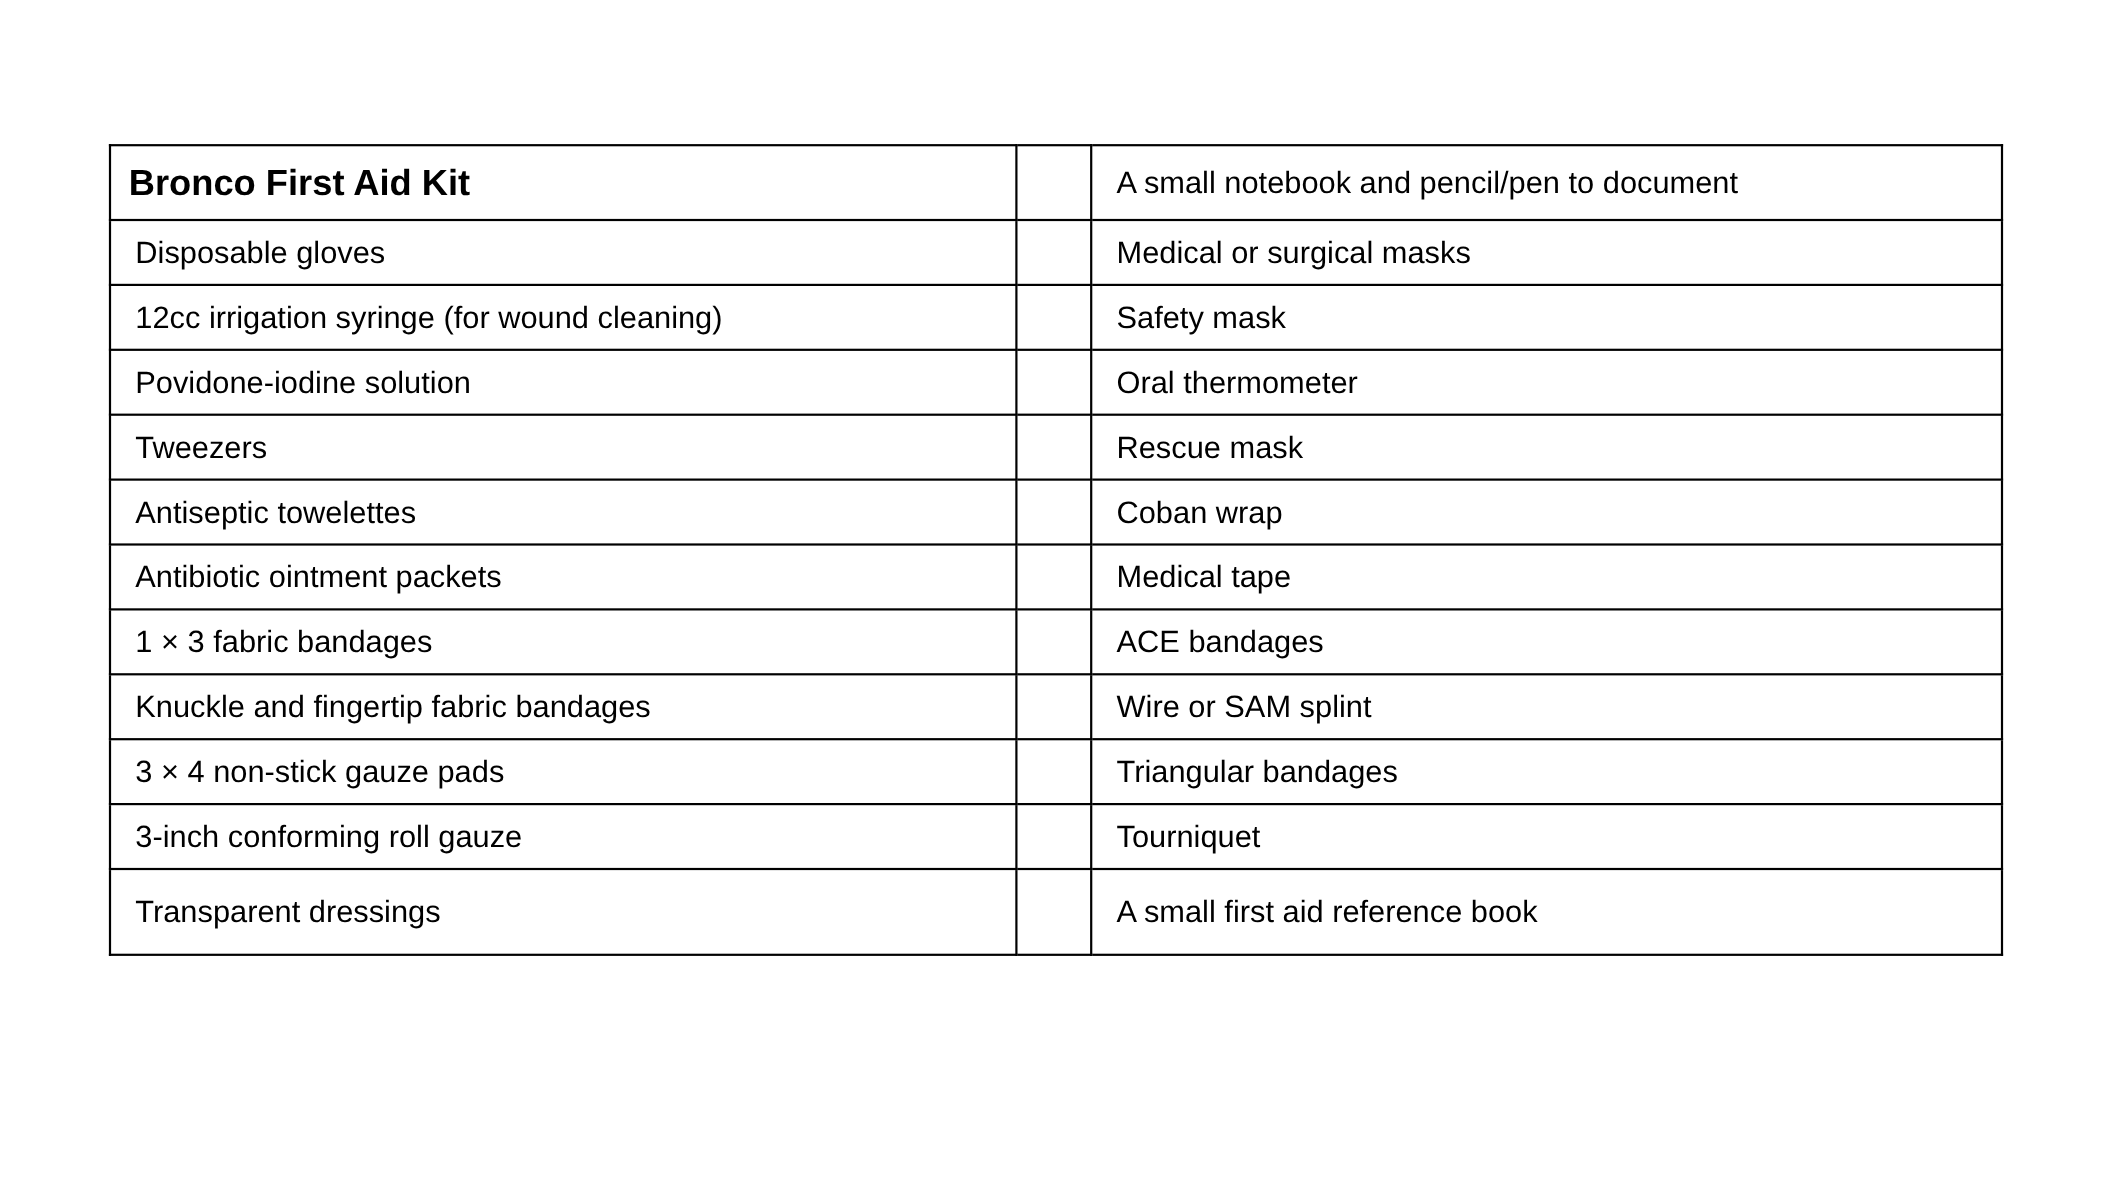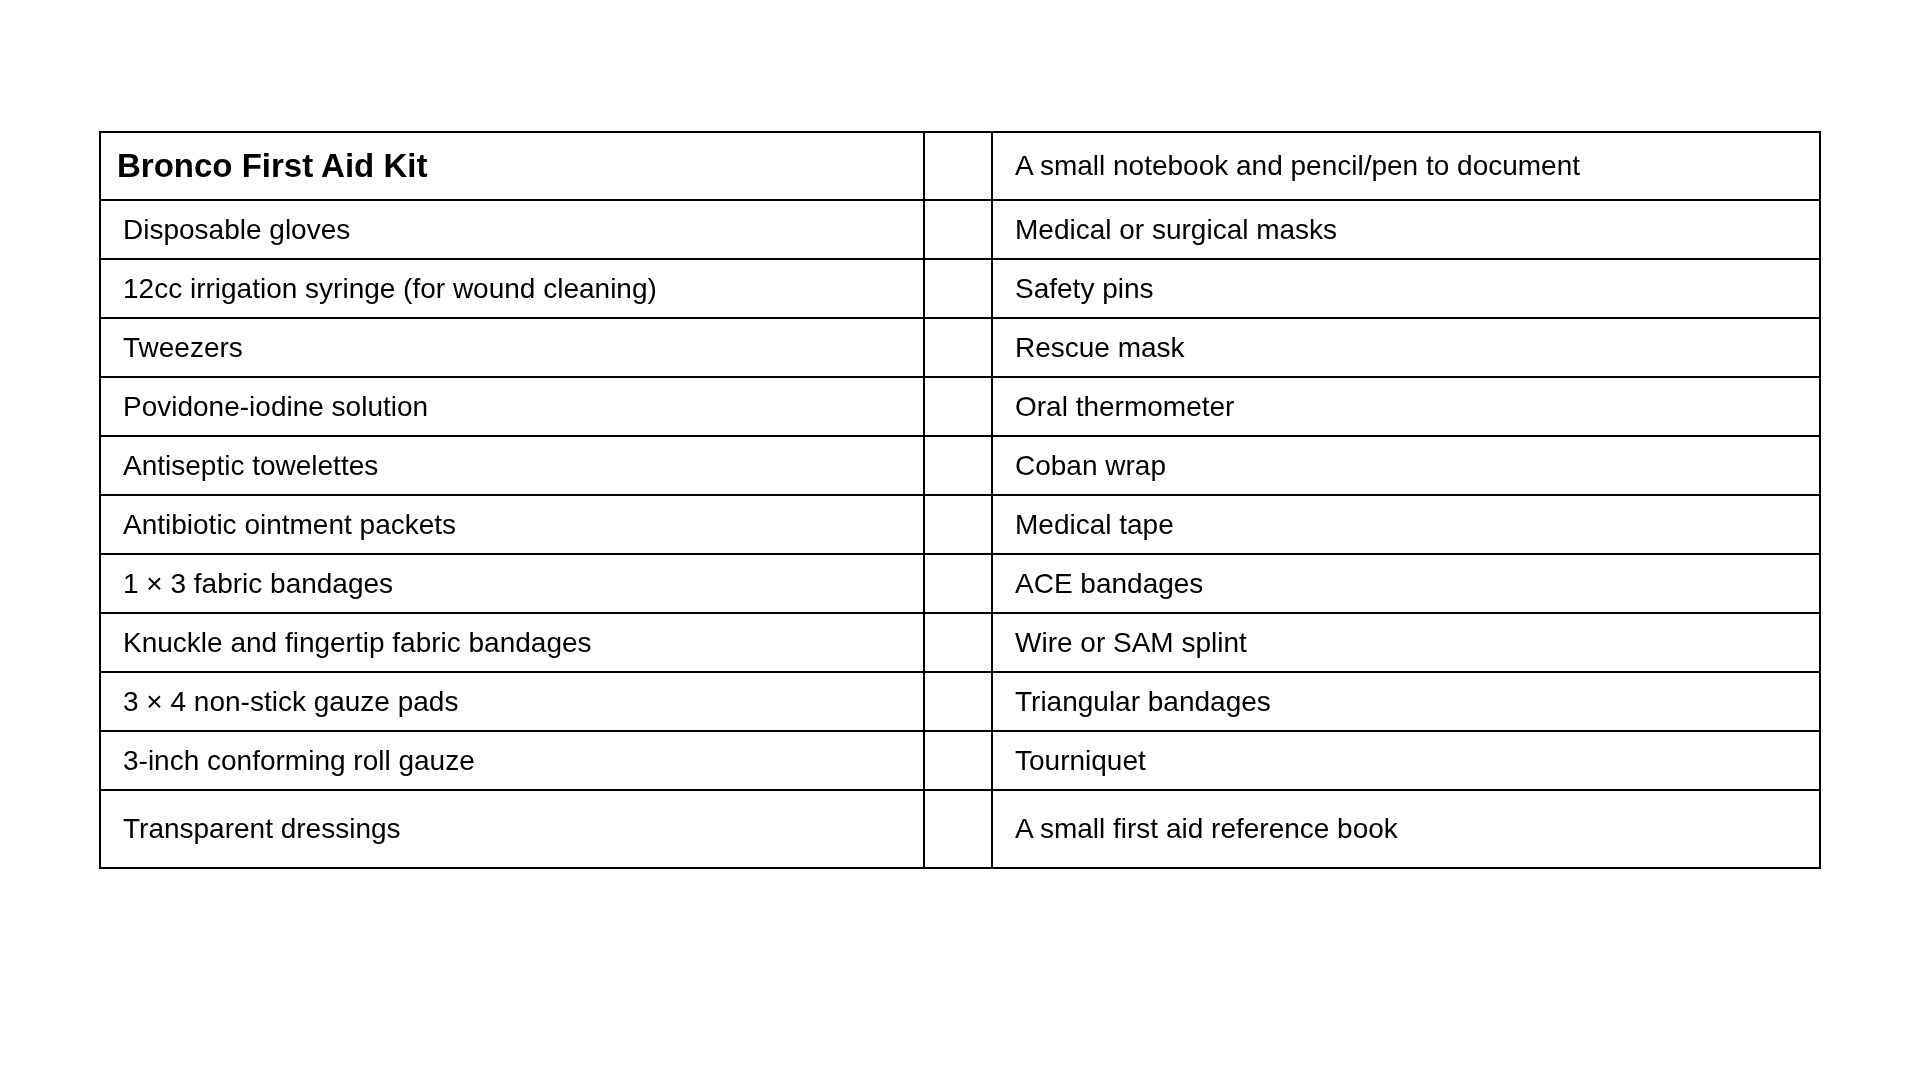--- a/index.html
+++ b/index.html
@@ -61,31 +61,31 @@
       <td class="cell-text">A small notebook and pencil/pen to document</td>
     </tr>
     <tr class="row-normal">
       <td class="cell-text">Disposable gloves</td>
       <td class="check-cell"></td>
       <td class="cell-text">Medical or surgical masks</td>
     </tr>
     <tr class="row-normal">
       <td class="cell-text">12cc irrigation syringe (for wound cleaning)</td>
       <td class="check-cell"></td>
-      <td class="cell-text">Safety pins</td>
+      <td class="cell-text">Safety mask</td>
+    </tr>
+    <tr class="row-normal">
+      <td class="cell-text">Povidone-iodine solution</td>
+      <td class="check-cell"></td>
+      <td class="cell-text">Oral thermometer</td>
     </tr>
     <tr class="row-normal">
       <td class="cell-text">Tweezers</td>
       <td class="check-cell"></td>
       <td class="cell-text">Rescue mask</td>
-    </tr>
-    <tr class="row-normal">
-      <td class="cell-text">Povidone-iodine solution</td>
-      <td class="check-cell"></td>
-      <td class="cell-text">Oral thermometer</td>
     </tr>
     <tr class="row-normal">
       <td class="cell-text">Antiseptic towelettes</td>
       <td class="check-cell"></td>
       <td class="cell-text">Coban wrap</td>
     </tr>
     <tr class="row-normal">
       <td class="cell-text">Antibiotic ointment packets</td>
       <td class="check-cell"></td>
       <td class="cell-text">Medical tape</td>

